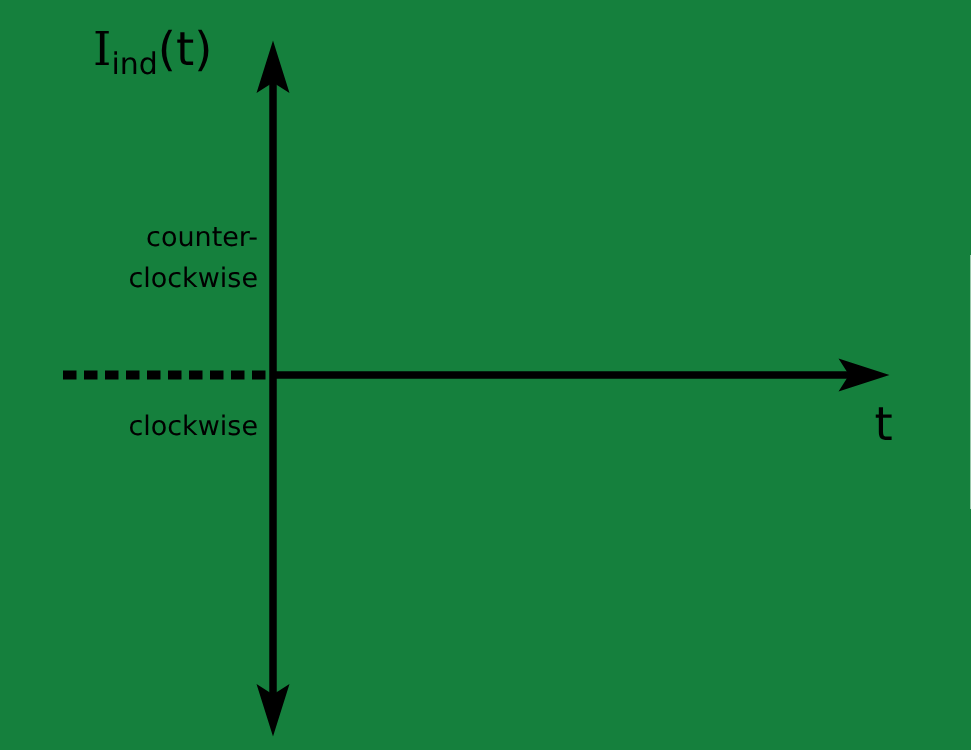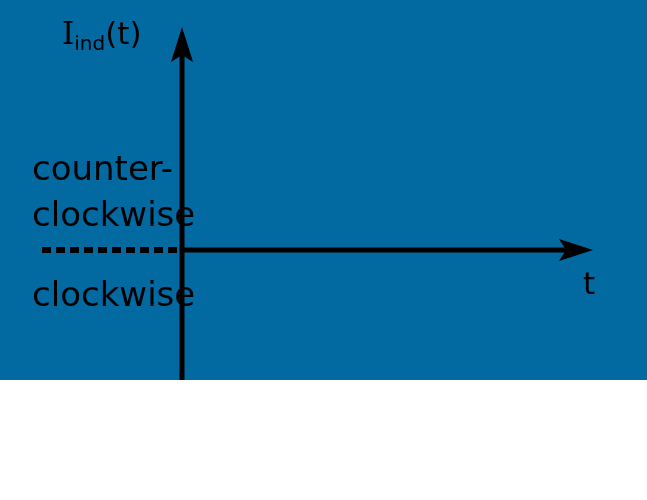--- a/index.html
+++ b/index.html
@@ -3,22 +3,22 @@
 <meta charset="utf-8">
 <style>
   html, body {
     margin: 0;
     padding: 0;
     background: #ffffff;
   }
   #canvas {
     position: relative;
     width: 647px;
-    height: 380px;
-    background: #0369a1;
+    height: 500px;
+    background: #15803d;
     overflow: hidden;
     font-family: "DejaVu Sans", sans-serif;
   }
   #diagram-svg {
     position: absolute;
     left: 0;
     top: 0;
     width: 647px;
     height: 500px;
   }
@@ -47,21 +47,21 @@
   }
   #axis-label-x {
     left: 583px;
     top: 268px;
     font-size: 31px;
   }
   .region-label {
     position: absolute;
     width: 140px;
     text-align: right;
-    font-size: 34px;
+    font-size: 18px;
     color: #000000;
   }
   #region-label-ccw {
     left: 32px;
     top: 148px;
   }
   #region-label-ccw .line2 {
     display: block;
     margin-top: 6px;
   }

